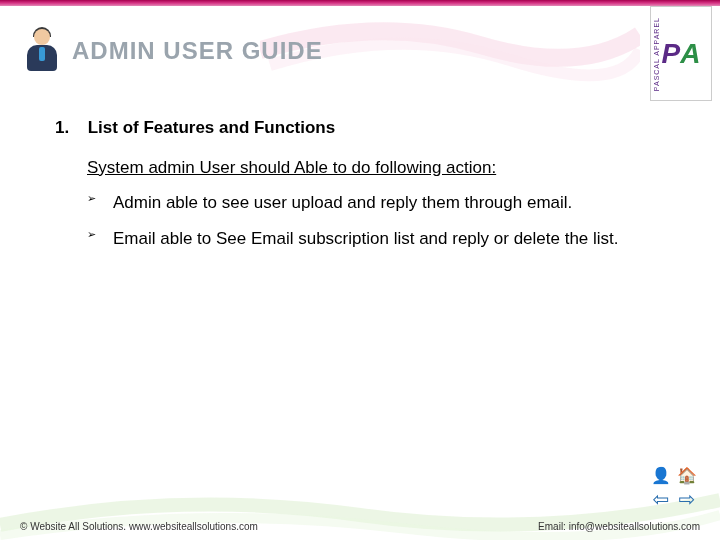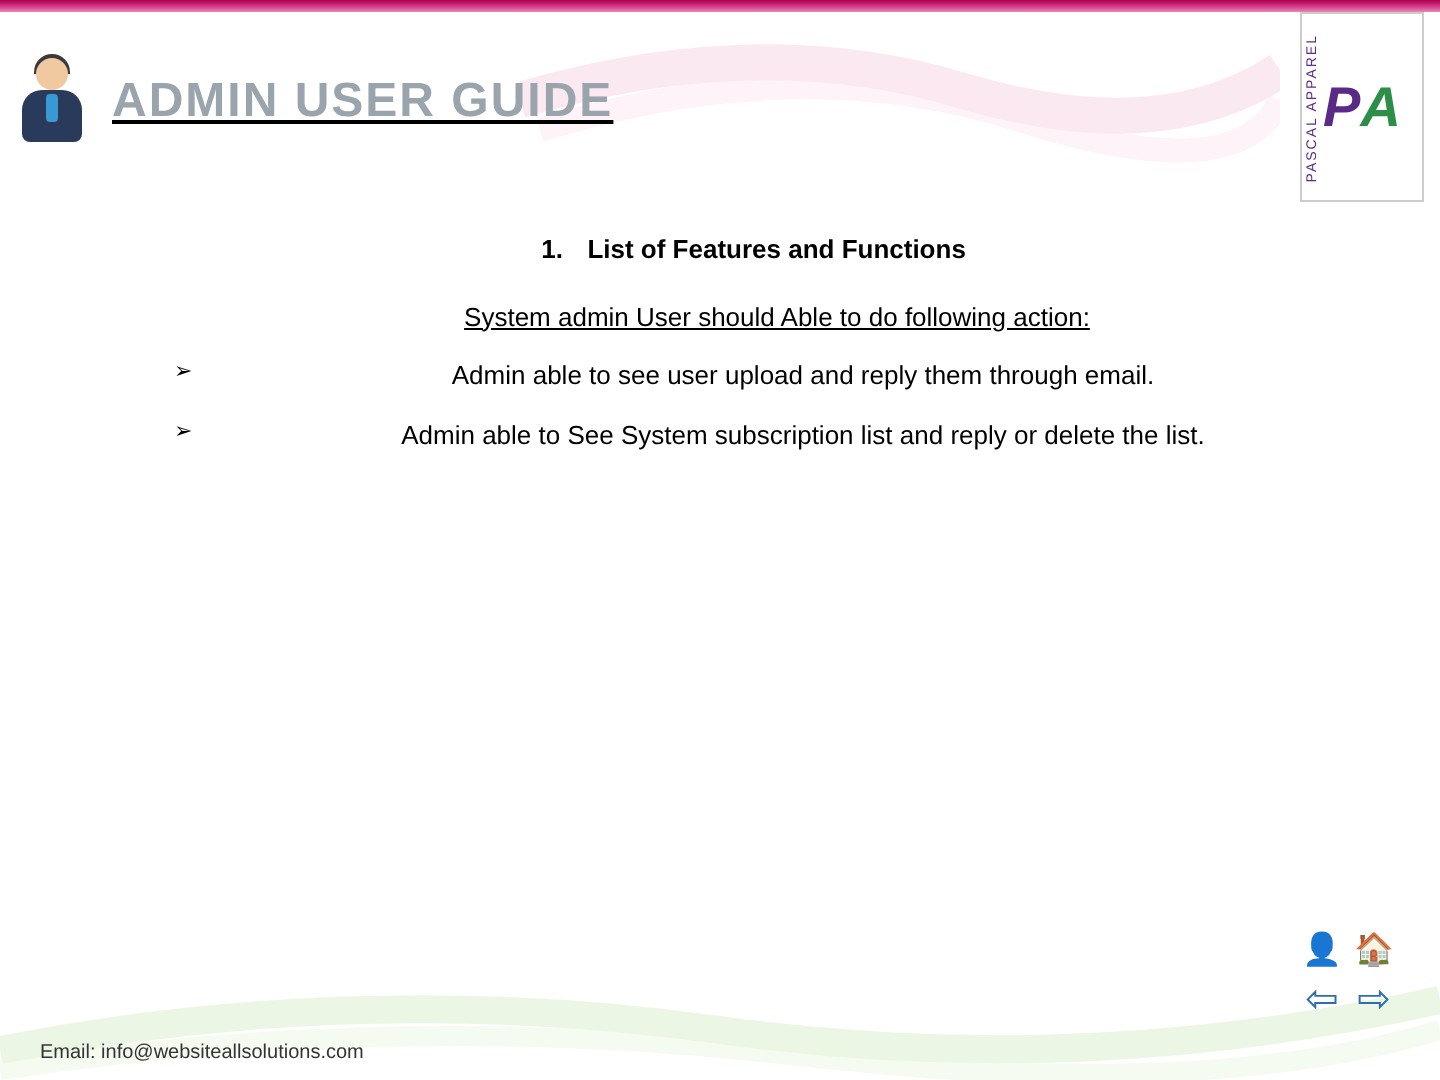--- a/index.html
+++ b/index.html
@@ -64,25 +64,24 @@
     font-size: 7px;
     color: #5b2a86;
     position: absolute;
     left: 2px;
     top: 10px;
     letter-spacing: 1px;
   }
   .header {
     position: absolute;
     top: 25px;
-    left: 6px;
+    left: 22px;
     display: flex;
     align-items: center;
     gap: 10px;
-    text-decoration: underline;
   }
   .avatar-icon {
     width: 40px;
     height: 52px;
     position: relative;
   }
   .avatar-icon .head {
     width: 16px; height: 16px;
     background: #f0c9a1;
     border-radius: 50%;
@@ -115,24 +114,23 @@
     font-weight: bold;
     color: #9aa4ad;
     letter-spacing: 1px;
     font-family: "Arial Black", Arial, sans-serif;
   }
   .content {
     position: absolute;
     top: 115px;
     left: 55px;
     right: 30px;
-    font-size: 13px;
+    font-size: 17px;
     color: #000;
     line-height: 1.5;
-    text-align: center;
   }
   .section-heading {
     font-weight: bold;
     margin-bottom: 14px;
   }
   .section-num {
     display: inline-block;
     width: 28px;
   }
   .intro {
@@ -232,31 +230,32 @@
   <div class="section-heading">
     <span class="section-num">1.</span>
     <span>List of Features and Functions</span>
   </div>
   <div class="intro">System admin User should Able to do following action:</div>
   <ul class="bullets">
     <li>
       <span>Admin able to see user upload and reply them through email.</span>
     </li>
     <li>
-      <span>Admin able to See System subscription list and reply or delete the list.</span>
+      <span>Email able to See Email subscription list and reply or delete the list.</span>
     </li>
   </ul>
 </div>
 
 <div class="nav-icons">
   <div class="row">
     <div class="nav-icon person-nav">👤</div>
     <div class="nav-icon arrow-nav">⇦</div>
   </div>
   <div class="row">
     <div class="nav-icon house-nav">🏠</div>
     <div class="nav-icon arrow-nav">⇨</div>
   </div>
 </div>
 
 <div class="footer">
+  <span>© Website All Solutions. www.websiteallsolutions.com</span>
   <span>Email: info@websiteallsolutions.com</span>
 </div>
 
 </body></html>

